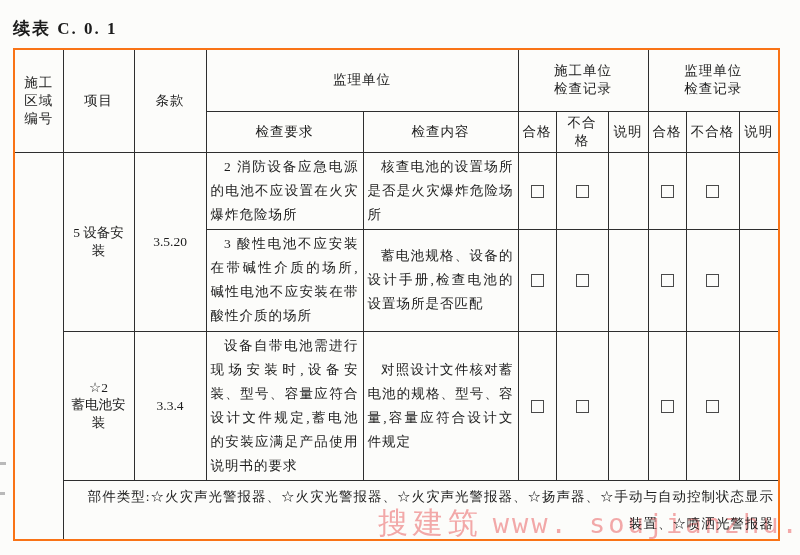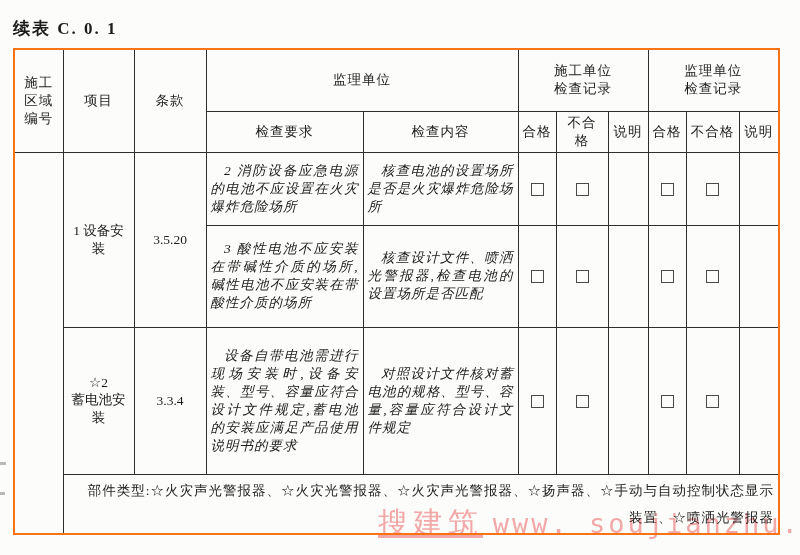--- a/index.html
+++ b/index.html
@@ -12,21 +12,21 @@
   .page-title{
     position:absolute;top:17px;left:13px;width:765px;
     text-align:left;font-size:17px;font-weight:bold;
     letter-spacing:2px;z-index:3;
   }
   .watermark{
     position:absolute;top:503px;left:378px;z-index:1;
     color:#f2a8a8;white-space:nowrap;
     font-family:"DejaVu Sans Mono",monospace;
   }
-  .watermark .wm-cn{font-size:30px;letter-spacing:5px;font-family:"Liberation Serif",serif;text-decoration:underline;}
+  .watermark .wm-cn{font-size:30px;letter-spacing:5px;font-family:"Liberation Serif",serif;}
   .watermark .wm-url{font-size:27px;letter-spacing:3px;}
   table.check-table{
     position:absolute;left:13px;top:48px;width:765px;z-index:2;
     border-collapse:collapse;table-layout:fixed;
     background:transparent;
     font-size:13.5px;
   }
   table.check-table td,table.check-table th{
     border:1px solid #2e2e2e;
     padding:2px 4px;
@@ -34,23 +34,22 @@
     vertical-align:middle;
     background:transparent;
     overflow:hidden;
   }
   table.check-table{border:2px solid #f97316;}
   .c-center{text-align:center;}
   .pre{white-space:pre-line;}
   .hdr{letter-spacing:1px;}
   .text-cell{
     text-align:justify;word-break:break-all;
-    text-indent:1em;line-height:18px;padding:4px 7px;
+    text-indent:1em;line-height:24px;padding:4px 7px;
     letter-spacing:1px;
-    font-style:italic;
   }
   .footer-cell{
     line-height:27px;padding:6px 9px;text-indent:1em;
     text-align:right;word-break:break-all;letter-spacing:1px;
   }
   .chk{
     display:inline-block;width:11px;height:11px;
     border:1.5px solid #4a4a4a;background:transparent;
     vertical-align:middle;
   }
@@ -103,35 +102,35 @@
     <th class="c-center hdr">合格</th>
     <th class="c-center hdr">不合格</th>
     <th class="c-center hdr">说明</th>
     <th class="c-center hdr">合格</th>
     <th class="c-center hdr">不合格</th>
     <th class="c-center hdr">说明</th>
   </tr>
 
   <tr style="height:73px">
     <td rowspan="4"></td>
-    <td rowspan="2" class="c-center">1 设备安装</td>
+    <td rowspan="2" class="c-center">5 设备安装</td>
     <td rowspan="2" class="c-center">3.5.20</td>
     <td class="text-cell">2 消防设备应急电源的电池不应设置在火灾爆炸危险场所</td>
     <td class="text-cell">核查电池的设置场所是否是火灾爆炸危险场所</td>
     <td class="c-center"><span class="chk"></span></td>
     <td class="c-center"><span class="chk"></span></td>
     <td></td>
     <td class="c-center"><span class="chk"></span></td>
     <td class="c-center"><span class="chk"></span></td>
     <td></td>
   </tr>
 
   <tr style="height:102px">
     <td class="text-cell">3 酸性电池不应安装在带碱性介质的场所,碱性电池不应安装在带酸性介质的场所</td>
-    <td class="text-cell">核查设计文件、喷洒光警报器,检查电池的设置场所是否匹配</td>
+    <td class="text-cell">蓄电池规格、设备的设计手册,检查电池的设置场所是否匹配</td>
     <td class="c-center"><span class="chk"></span></td>
     <td class="c-center"><span class="chk"></span></td>
     <td></td>
     <td class="c-center"><span class="chk"></span></td>
     <td class="c-center"><span class="chk"></span></td>
     <td></td>
   </tr>
 
   <tr style="height:147px">
     <td class="c-center pre">☆2

